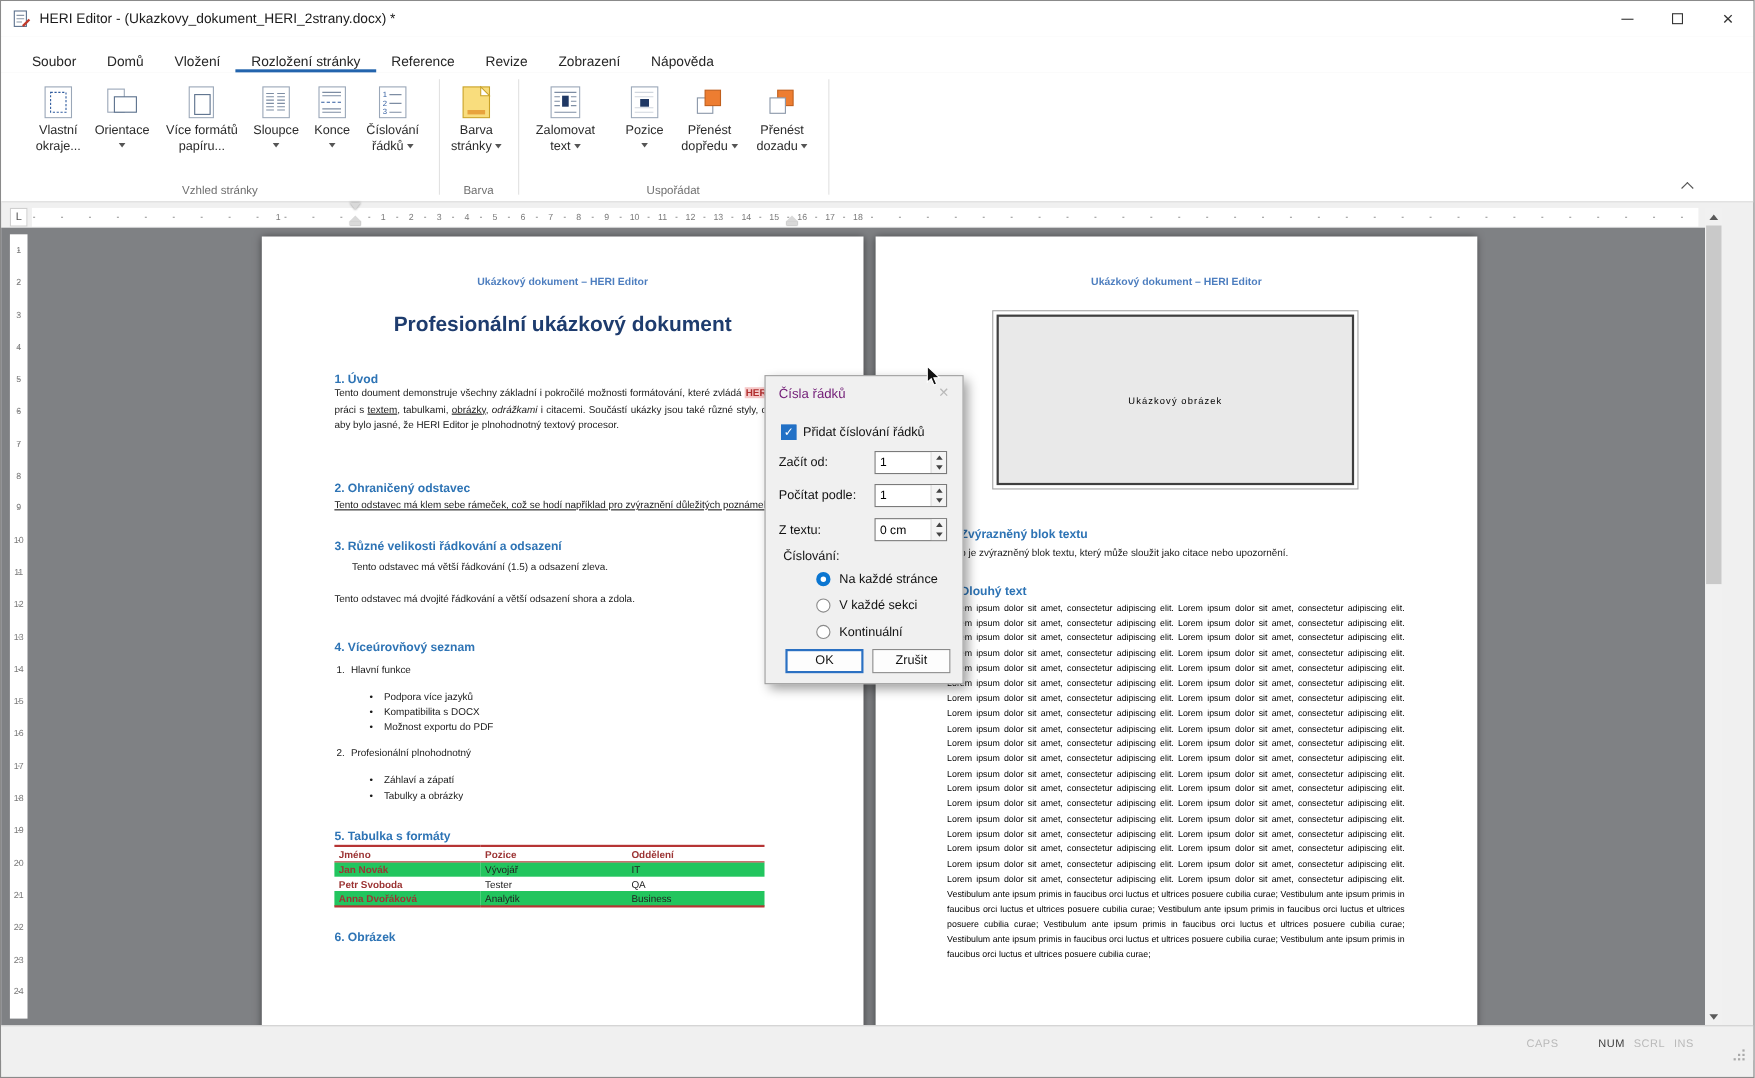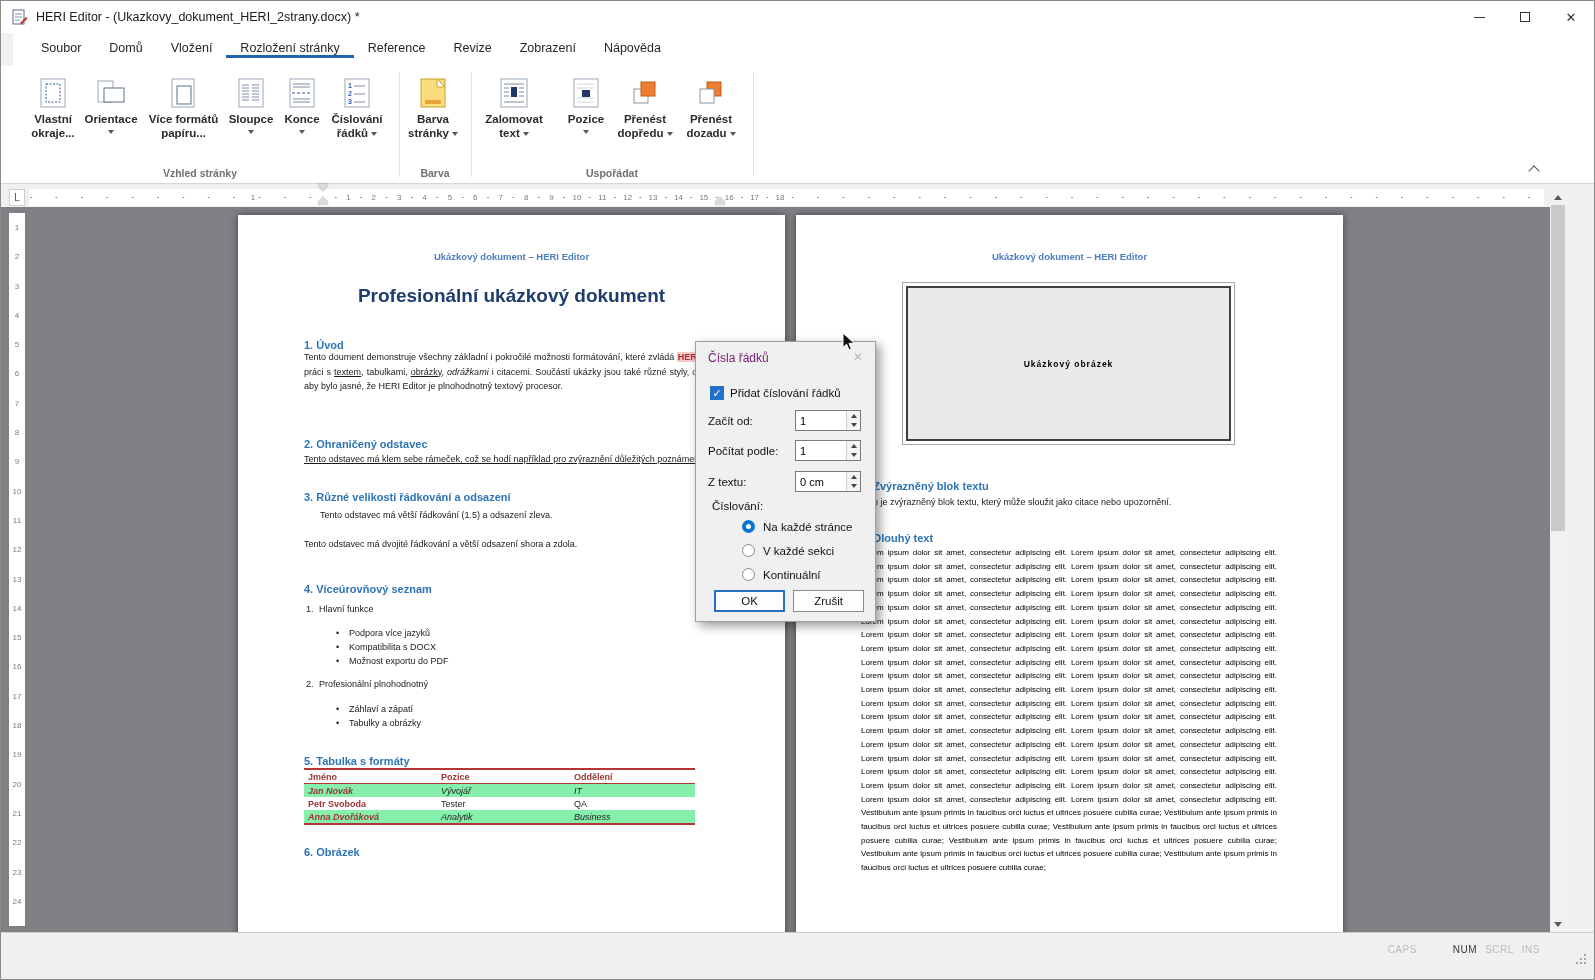--- a/index.html
+++ b/index.html
@@ -10,26 +10,26 @@
   
   .titlebar { position:absolute; top:0; left:0; right:0; height:32px; background:#ffffff; display:flex; align-items:center; }
   .app-icon { width:17px; height:17px; margin:0 8px 0 10px; flex:0 0 auto; }
   .title-text { font-size:12.5px; color:#1a1a1a; }
   .win-controls { position:absolute; right:0; top:0; height:32px; display:flex; }
   .win-btn { width:46px; height:32px; display:flex; align-items:center; justify-content:center; color:#333; font-size:13px; }
   .ic-min { width:11px; height:1px; background:#333; }
   .ic-max { width:10px; height:10px; border:1px solid #333; }
 
   
-  .menubar { position:absolute; top:32px; left:12px; right:0; height:33px; background:#fff; display:flex; align-items:center; padding-left:14px; }
+  .menubar { position:absolute; top:32px; left:0; right:0; height:33px; background:#fff; display:flex; align-items:flex-end; padding-left:14px; }
   .tab { padding:0 14px; font-size:12.5px; color:#262626; display:flex; align-items:center; border-bottom:3px solid transparent; }
   .tab.active { border-bottom-color:#2364ad; }
 
   
-  .ribbon { position:absolute; top:65px; left:0; right:0; height:118px; background:#fff; border-bottom:1px solid #d6d6d6;font-weight:bold; }
+  .ribbon { position:absolute; top:65px; left:0; right:0; height:118px; background:#fff; border-bottom:1px solid #d6d6d6; }
   .rbtn { position:absolute; top:8px; display:flex; flex-direction:column; align-items:center; }
   .ricon { height:38px; display:flex; align-items:center; justify-content:center; }
   .rlabel { font-size:11.5px; color:#2b2b2b; text-align:center; line-height:1.25; }
   .chev-down { width:0; height:0; border-left:3.5px solid transparent; border-right:3.5px solid transparent; border-top:4px solid #555; }
   .chev-below { margin-top:4px; }
   .chev-inline { display:inline-block; margin-left:3px; vertical-align:middle; }
   .glabel { position:absolute; bottom:4px; text-align:center; font-size:10.5px; color:#707070; }
   .gsep { position:absolute; top:6px; bottom:6px; width:1px; background:#e2e2e2; }
   .ribbon-collapse { position:absolute; right:55px; bottom:10px; width:9px; height:9px; }
   .ribbon-collapse::before { content:""; position:absolute; left:0; top:3px; width:7px; height:7px; border-left:1.6px solid #555; border-top:1.6px solid #555; transform:rotate(45deg); }
@@ -66,25 +66,25 @@
   .ital { font-style:italic; }
   .p-framed { text-decoration:underline; }
   .p-indent { margin-left:16px; }
   .li { position:absolute; font-size:9px; color:#1a1a1a; }
   .li .m { display:inline-block; width:13px; }
   .li-n { left:68px; }
   .li-b { left:98px; }
   .doc-table { position:absolute; left:66px; top:553px; width:391px; border-collapse:collapse; font-size:9px; table-layout:fixed; }
   .doc-table th { text-align:left; font-weight:bold; color:#9c3434; border-top:2px solid #b63434; border-bottom:1px solid #b63434; padding:1.5px 4px; }
   .doc-table td { padding:1.5px 4px; color:#222; }
-  .doc-table tr.hl-row { background:#86efac;font-style:italic; }
+  .doc-table tr.hl-row { background:#22c55e; }
   .doc-table tr.last-row td { border-bottom:2px solid #b63434; }
   .doc-table td.name { color:#9c3434; font-weight:bold; }
   .img-frame { position:absolute; left:110px; top:71px; width:325px; height:155px; background:#e9e9e9; border:2px solid #3f3f3f; outline:1px solid #a5a5a5; outline-offset:3px; display:flex; align-items:center; justify-content:center; }
-  .img-caption { font-size:8.5px; font-weight:bold; color:#000; letter-spacing:1px; }
+  .img-caption { font-size:8.5px; font-weight:normal; color:#000; letter-spacing:1px; }
   .lorem { position:absolute; left:65px; top:331px; width:416px; height:372px; overflow:hidden; font-size:8px; line-height:13.7px; text-align:justify; color:#000; }
   .p2-head { left:65px; }
   .p2-text { left:65px; width:416px; }
 
   
   .dialog { position:absolute; left:694px; top:340px; width:181px; height:281px; background:#f0f0f0; border:1px solid #9f9f9f; box-shadow:4px 4px 10px rgba(0,0,0,.4); z-index:50; }
   .dlg-title { position:absolute; left:12px; top:9px; font-size:12px; color:#701a75;text-align:right; }
   .dlg-close { position:absolute; right:12px; top:8px; font-size:12px; color:#b9b9b9; }
   .cb-row { position:absolute; left:14px; top:44px; display:flex; align-items:center; }
   .cb { width:14px; height:14px; background:#2271c6; border:1px solid #2271c6; color:#fff; font-size:11px; line-height:12px; text-align:center; margin-right:6px; }

